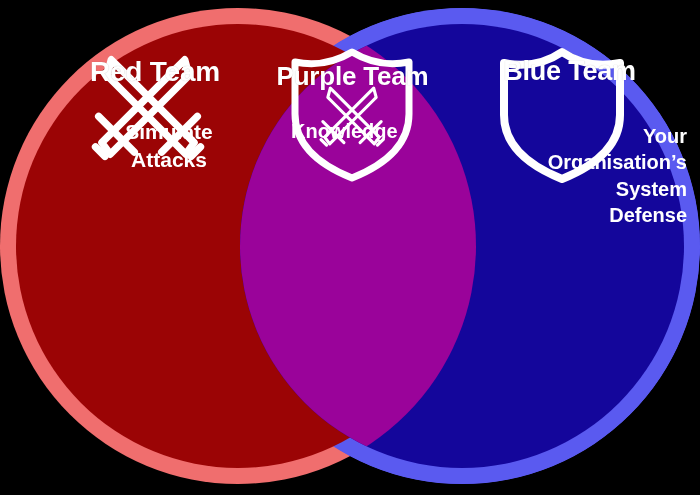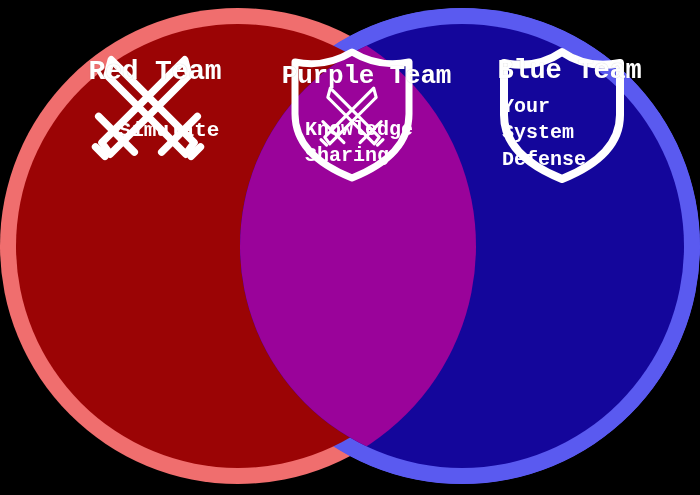--- a/index.html
+++ b/index.html
@@ -11,21 +11,20 @@
     width: 700px;
     height: 495px;
     overflow: hidden;
     font-family: "Liberation Sans", sans-serif;
   }
   #stage {
     position: relative;
     width: 555px;
     height: 495px;
     background: #000000;
-    font-family: Liberation Mono, monospace;
   }
   #venn-svg {
     position: absolute;
     left: 0;
     top: 0;
     width: 700px;
     height: 495px;
     display: block;
   }
   .overlay-layer {
@@ -68,21 +67,21 @@
   }
   #red-body {
     font-size: 21px;
     margin-top: 30px;
     text-align: center;
     padding-left: 28px;
   }
 
   
   #purple-lobe {
-    left: 264px;
+    left: 250px;
     top: 55px;
     width: 205px;
   }
   #purple-title {
     font-size: 26px;
     margin-top: 6px;
   }
   #purple-body {
     font-size: 20px;
     margin-top: 26px;
@@ -95,22 +94,22 @@
     left: 452px;
     top: 48px;
     width: 235px;
   }
   #blue-title {
     font-size: 27px;
     margin-top: 8px;
   }
   #blue-body {
     font-size: 20px;
-    margin-top: 8px;
-    text-align: left;
+    margin-top: 36px;
+    text-align: right;
     padding-left: 50px;
   }
 </style>
 </head>
 <body style="background: rgb(0, 0, 0);">
 
 <div id="stage" style="background: rgb(0, 0, 0);">
 
   <svg id="venn-svg" viewBox="0 0 700 495">
     <defs>
@@ -169,38 +168,39 @@
                L 58 10 C 58 42 30 62 0 74 C -30 62 -58 42 -58 10 Z" fill="none" stroke="#ffffff" stroke-width="8" stroke-linecap="round" stroke-linejoin="round"></path>
     </g>
   </svg>
 
   <div class="overlay-layer">
 
     <div class="lobe" id="red-lobe">
       <div class="team-title" id="red-title">Red Team</div>
       <div class="body-text" id="red-body">
         <div>Simulate</div>
+        <div>Attacks</div>
       </div>
     </div>
 
     <div class="lobe" id="purple-lobe">
       <div class="team-title" id="purple-title">Purple Team</div>
       <div class="body-text" id="purple-body">
         <div class="body-block">
         </div>
         <div class="body-block">
           <div>Knowledge</div>
-          <div>Sharing</div>
         </div>
       </div>
     </div>
 
     <div class="lobe" id="blue-lobe">
       <div class="team-title" id="blue-title">Blue Team</div>
       <div class="body-text" id="blue-body">
         <div>Your</div>
+        <div>Organisation’s</div>
         <div>System</div>
         <div>Defense</div>
       </div>
     </div>
 
   </div>
 </div>
 
 </body></html>

